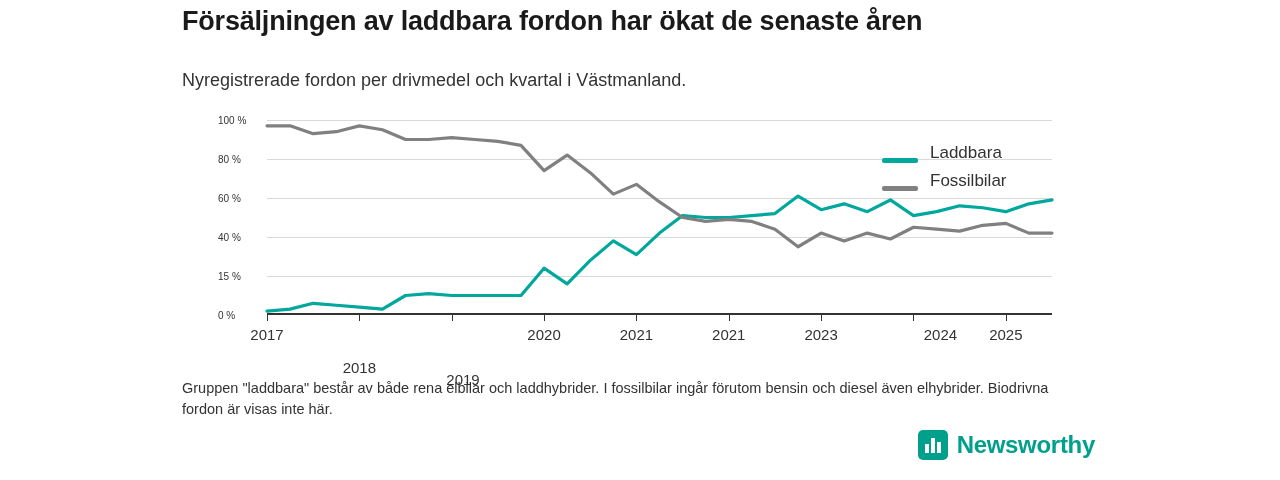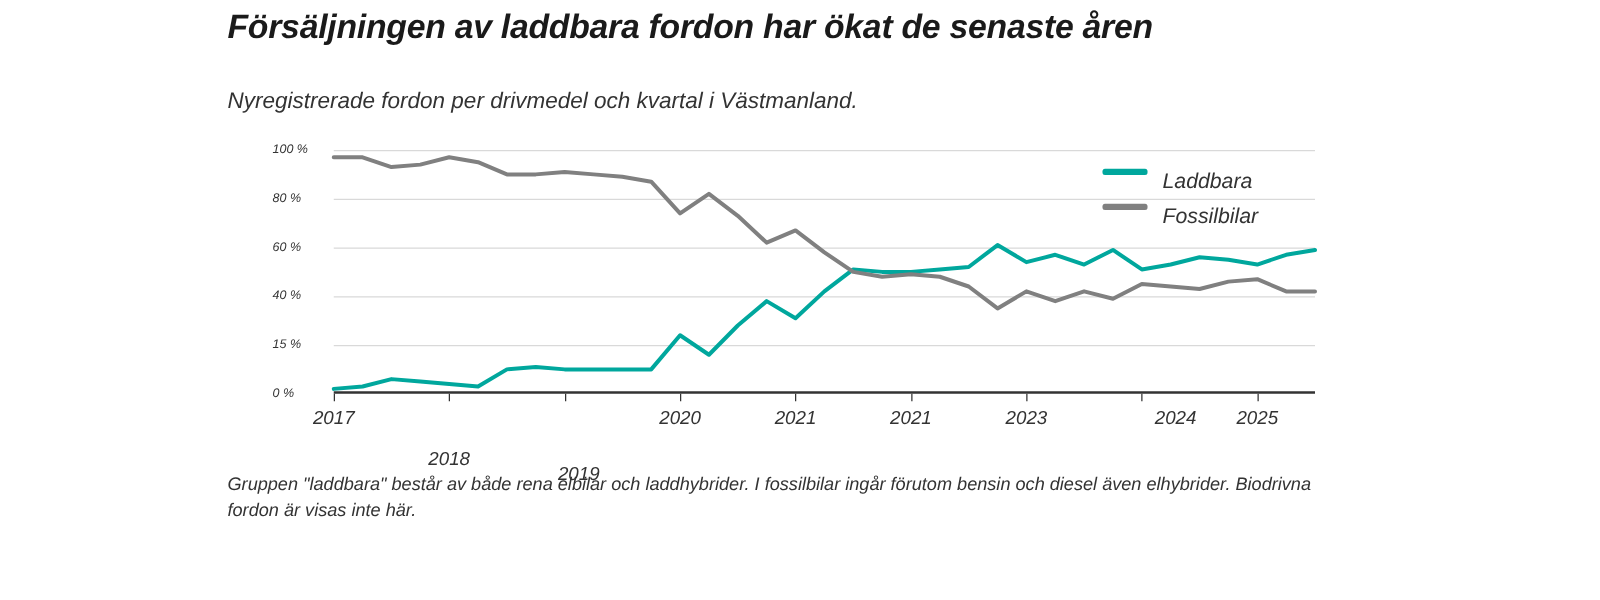--- a/index.html
+++ b/index.html
@@ -12,21 +12,20 @@
     background: #ffffff;
     font-family: "Liberation Sans", sans-serif;
     color: #333333;
     overflow: hidden;
   }
   .page {
     position: relative;
     width: 1280px;
     height: 359px;
     box-sizing: border-box;
-    font-style: italic;
   }
   .title {
     position: absolute;
     left: 182px;
     top: 6px;
     width: 1000px;
     font-size: 27px;
     font-weight: bold;
     color: #1a1a1a;
     letter-spacing: -0.2px;
@@ -99,21 +98,21 @@
     overflow: visible;
   }
   .legend {
     position: absolute;
     left: 700px;
     top: 25px;
     font-size: 17px;
   }
   .legend-row {
     display: flex;
-    align-items: flex-start;
+    align-items: flex-end;
     height: 28px;
   }
   .legend-swatch {
     width: 36px;
     height: 5px;
     border-radius: 2px;
     margin-right: 12px;
   }
   .legend-label {
     color: #333333;
@@ -221,14 +220,22 @@
       </div>
       <div class="legend-row">
         <span class="legend-swatch" id="sw1" style="background: rgb(128, 128, 128);"></span>
         <span class="legend-label">Fossilbilar</span>
       </div>
     </div>
   </div>
 
   <div class="footnote">Gruppen "laddbara" består av både rena elbilar och laddhybrider. I fossilbilar ingår förutom bensin och diesel även elhybrider. Biodrivna fordon är visas inte här.</div>
 
+  <div class="brand">
+    <span class="brand-mark">
+        <i></i>
+        <i></i>
+        <i></i>
+      </span>
+    <span class="brand-name">Newsworthy</span>
+  </div>
 
 </div>
 
 </body></html>

